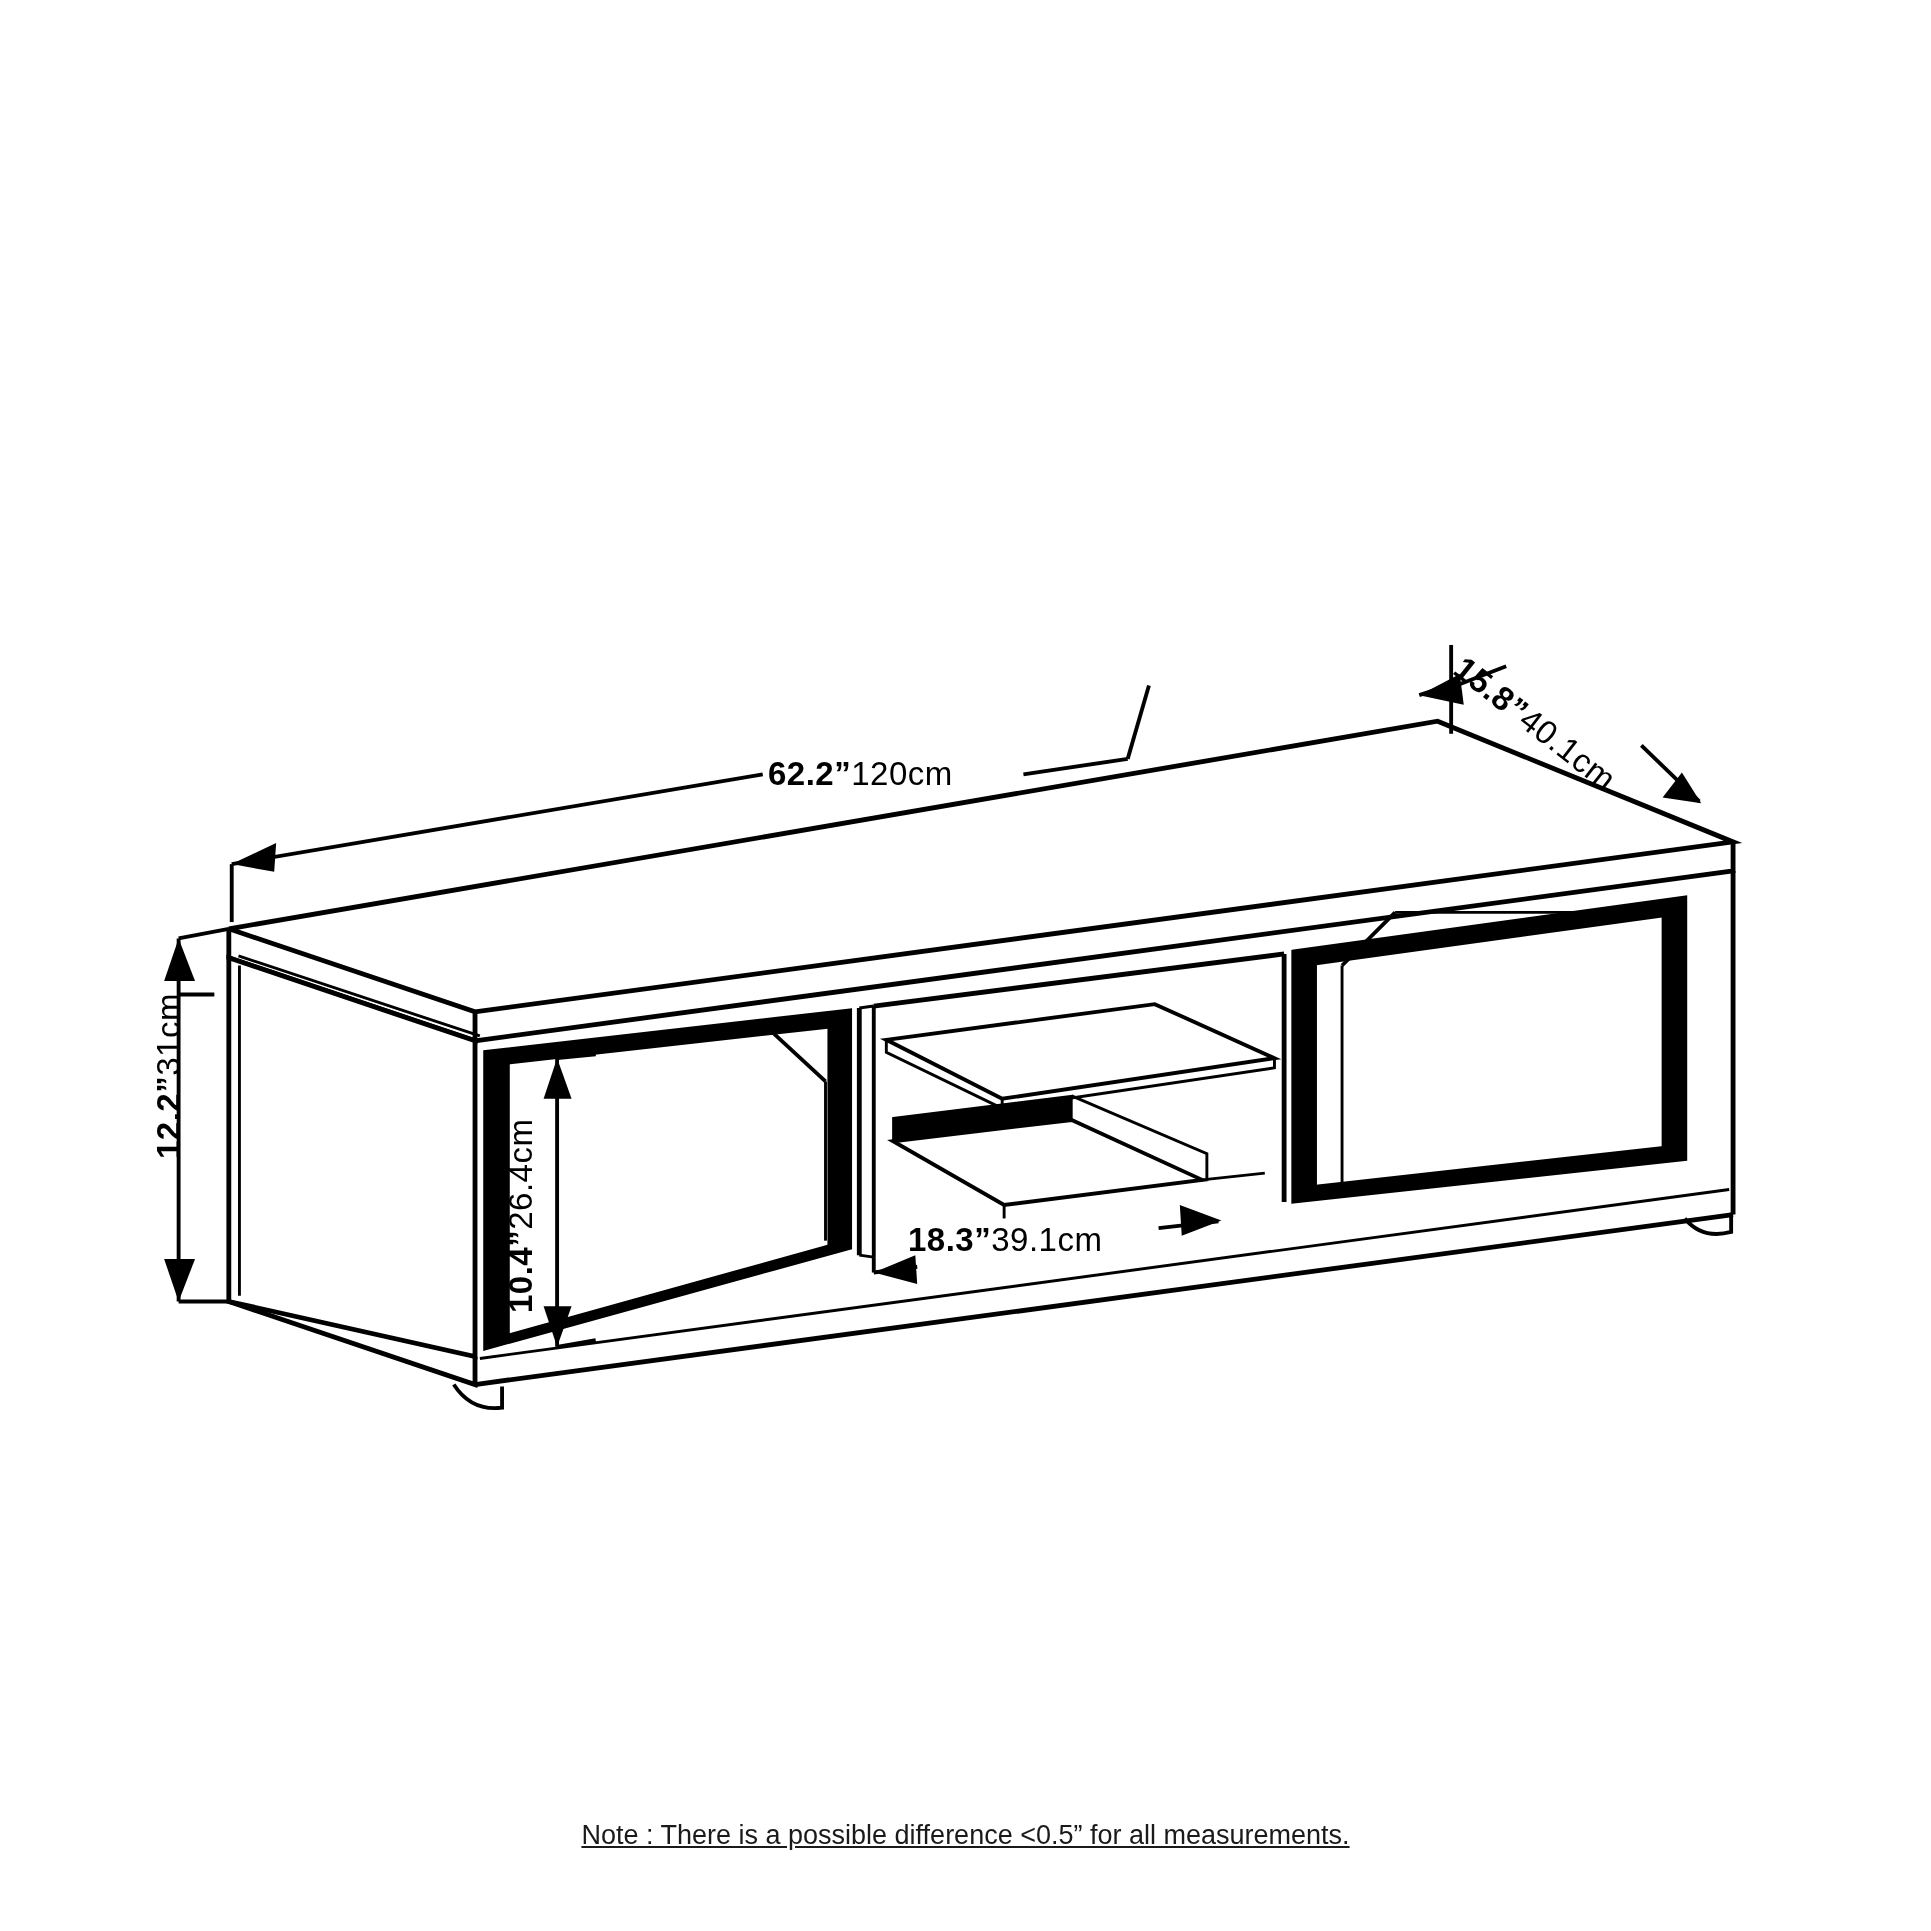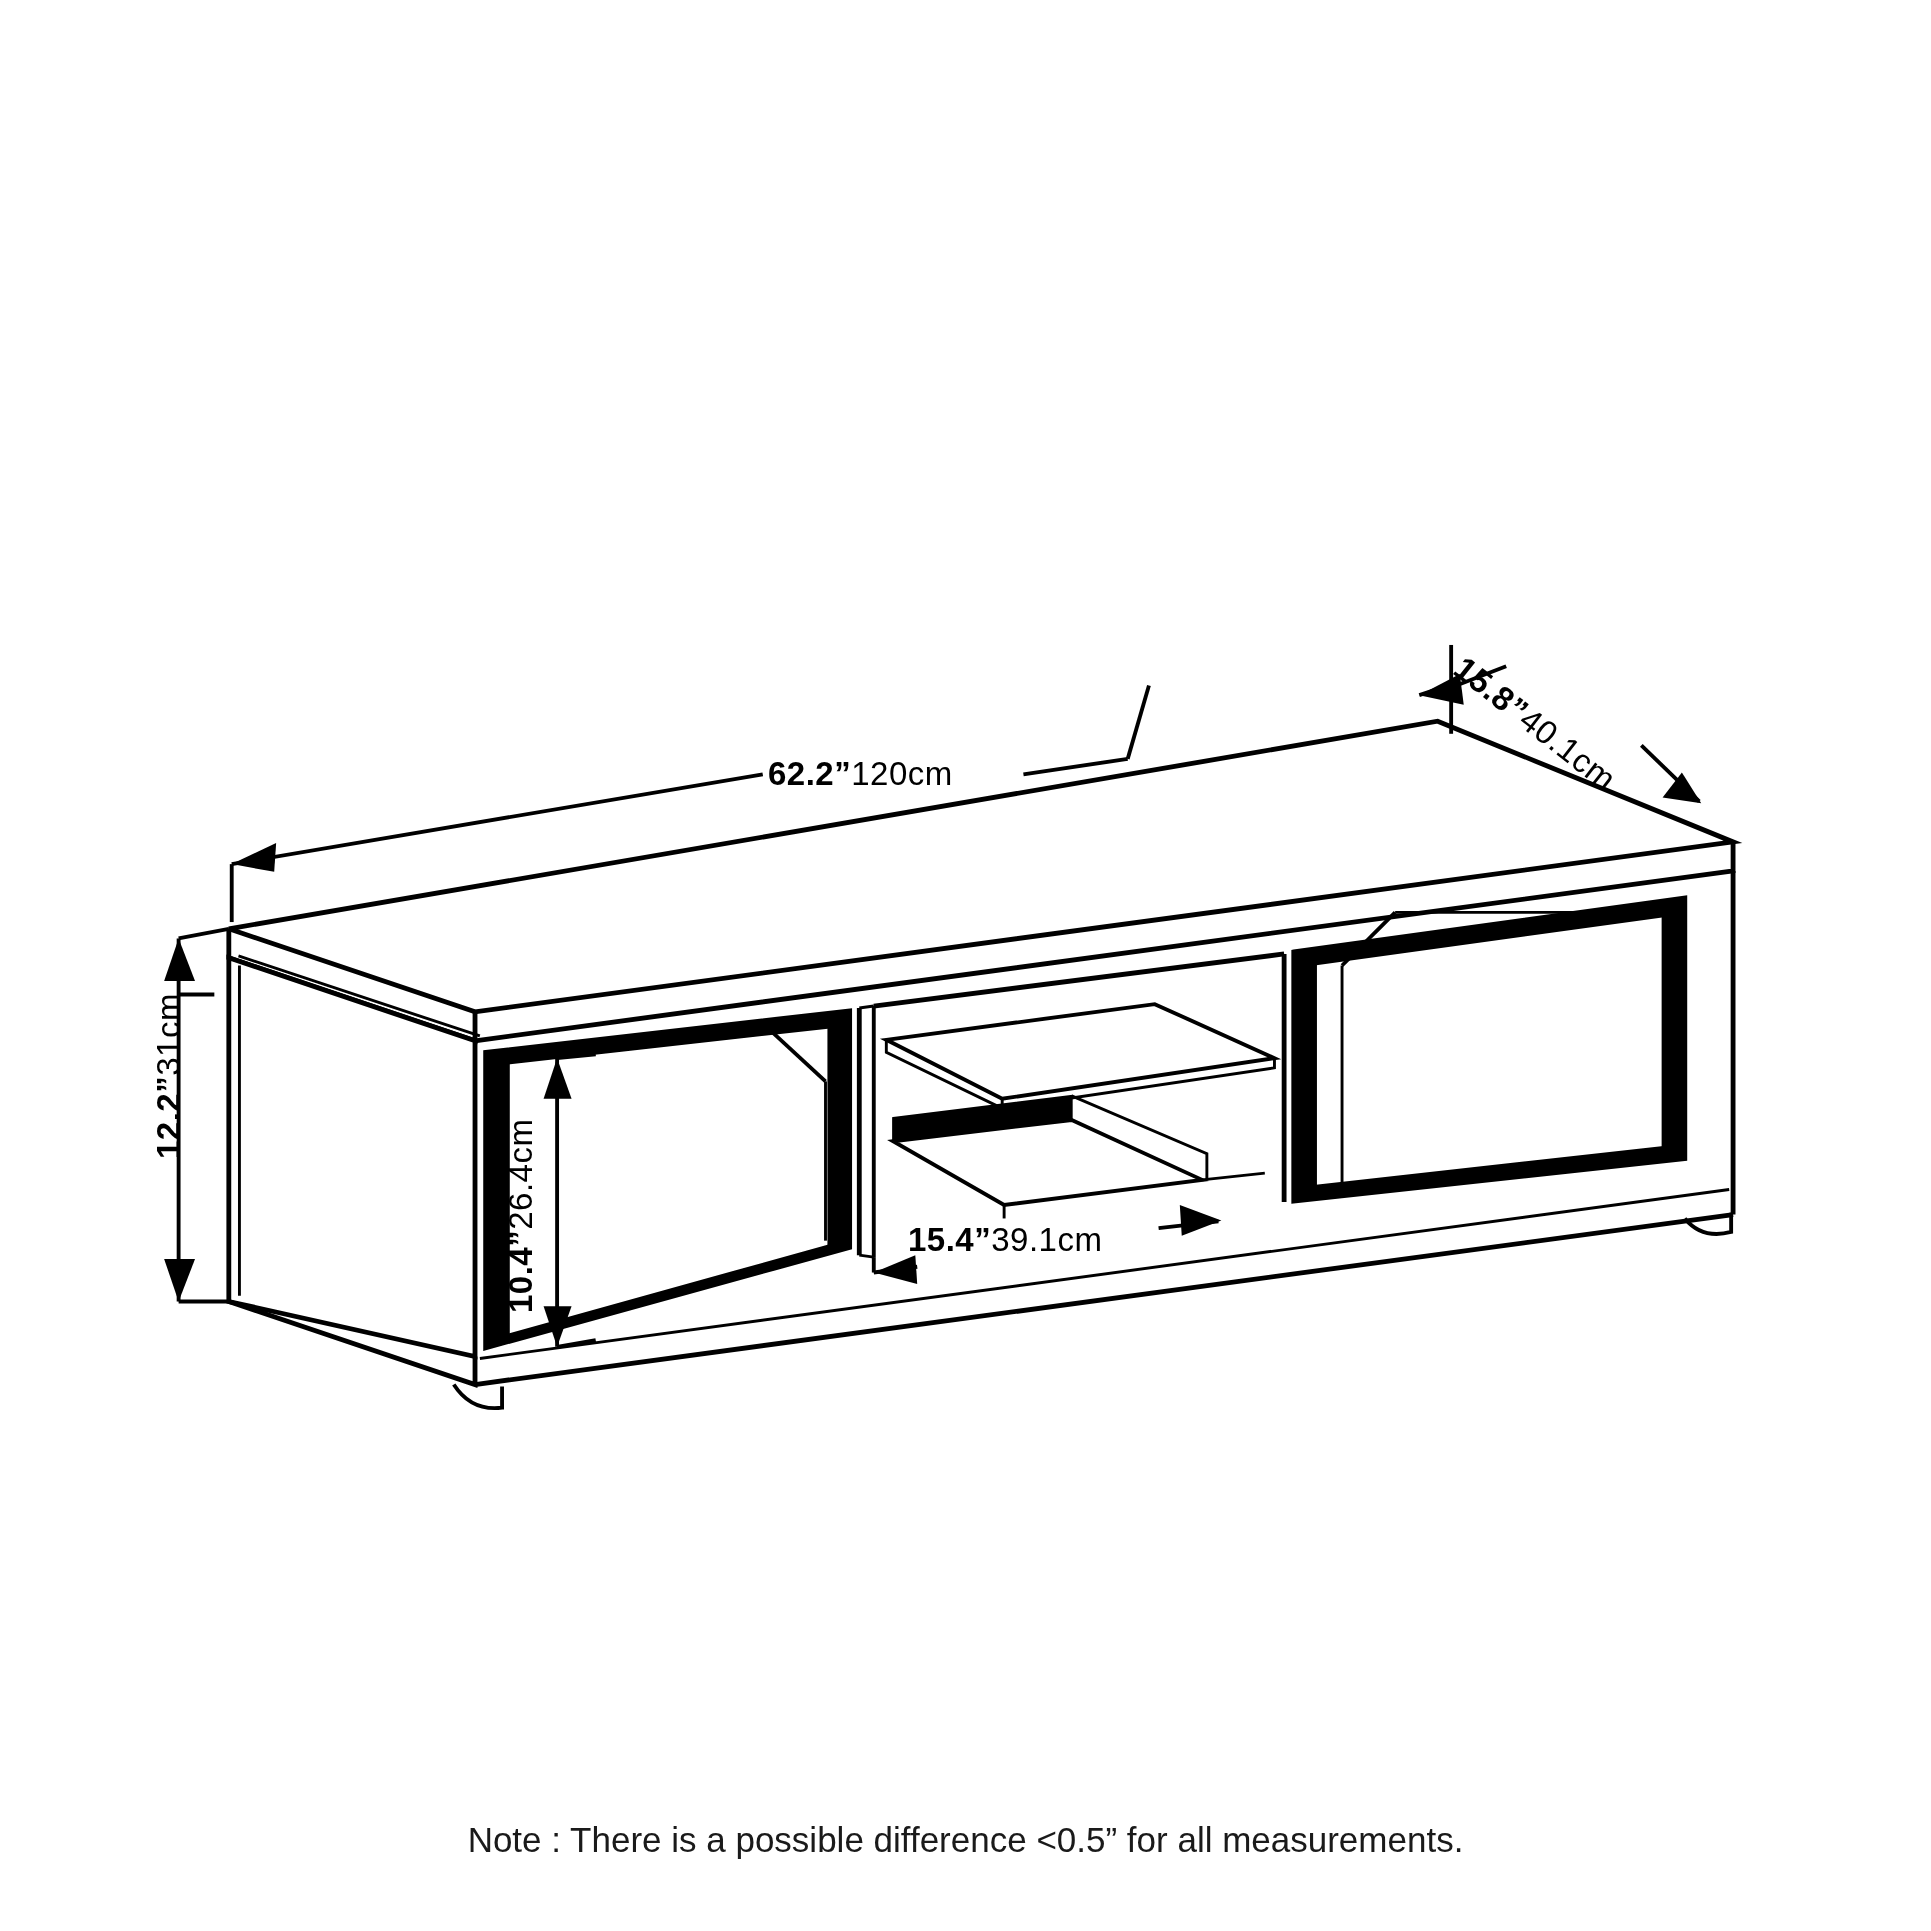--- a/index.html
+++ b/index.html
@@ -37,23 +37,24 @@
   .dim-label .bold {
     font-weight: bold;
   }
   .note {
     position: absolute;
     left: 0;
     top: 1820px;
     width: 1931px;
     text-align: center;
     font-family: "Liberation Sans", sans-serif;
-    font-size: 35px;
+    font-size: 27px;
     color: #1a1a1a;
     white-space: nowrap;
+    text-decoration: underline;
   }
   #lbl-width  { left: 768px; top: 755px; }
   #lbl-depth  { left: 1470px; top: 649px; transform: rotate(38deg); transform-origin: left top; }
   #lbl-height { left: 150px; top: 1159px; transform: rotate(-90deg); transform-origin: left top; }
   #lbl-open   { left: 502px; top: 1313px; transform: rotate(-90deg); transform-origin: left top; }
   #lbl-shelf  { left: 908px; top: 1221px; }
 </style>
 </head>
 <body>
 
@@ -211,19 +212,19 @@
 
   <div class="dim-label" id="lbl-height">
     <span class="bold">12.2”</span><span>31cm</span>
   </div>
 
   <div class="dim-label" id="lbl-open">
     <span class="bold">10.4”</span><span>26.4cm</span>
   </div>
 
   <div class="dim-label" id="lbl-shelf">
-    <span class="bold">15.4”</span><span>39.1cm</span>
+    <span class="bold">18.3”</span><span>39.1cm</span>
   </div>
 
   <div class="note">Note : There is a possible difference &lt;0.5” for all measurements.</div>
 
 </div>
 
 
 </body></html>

